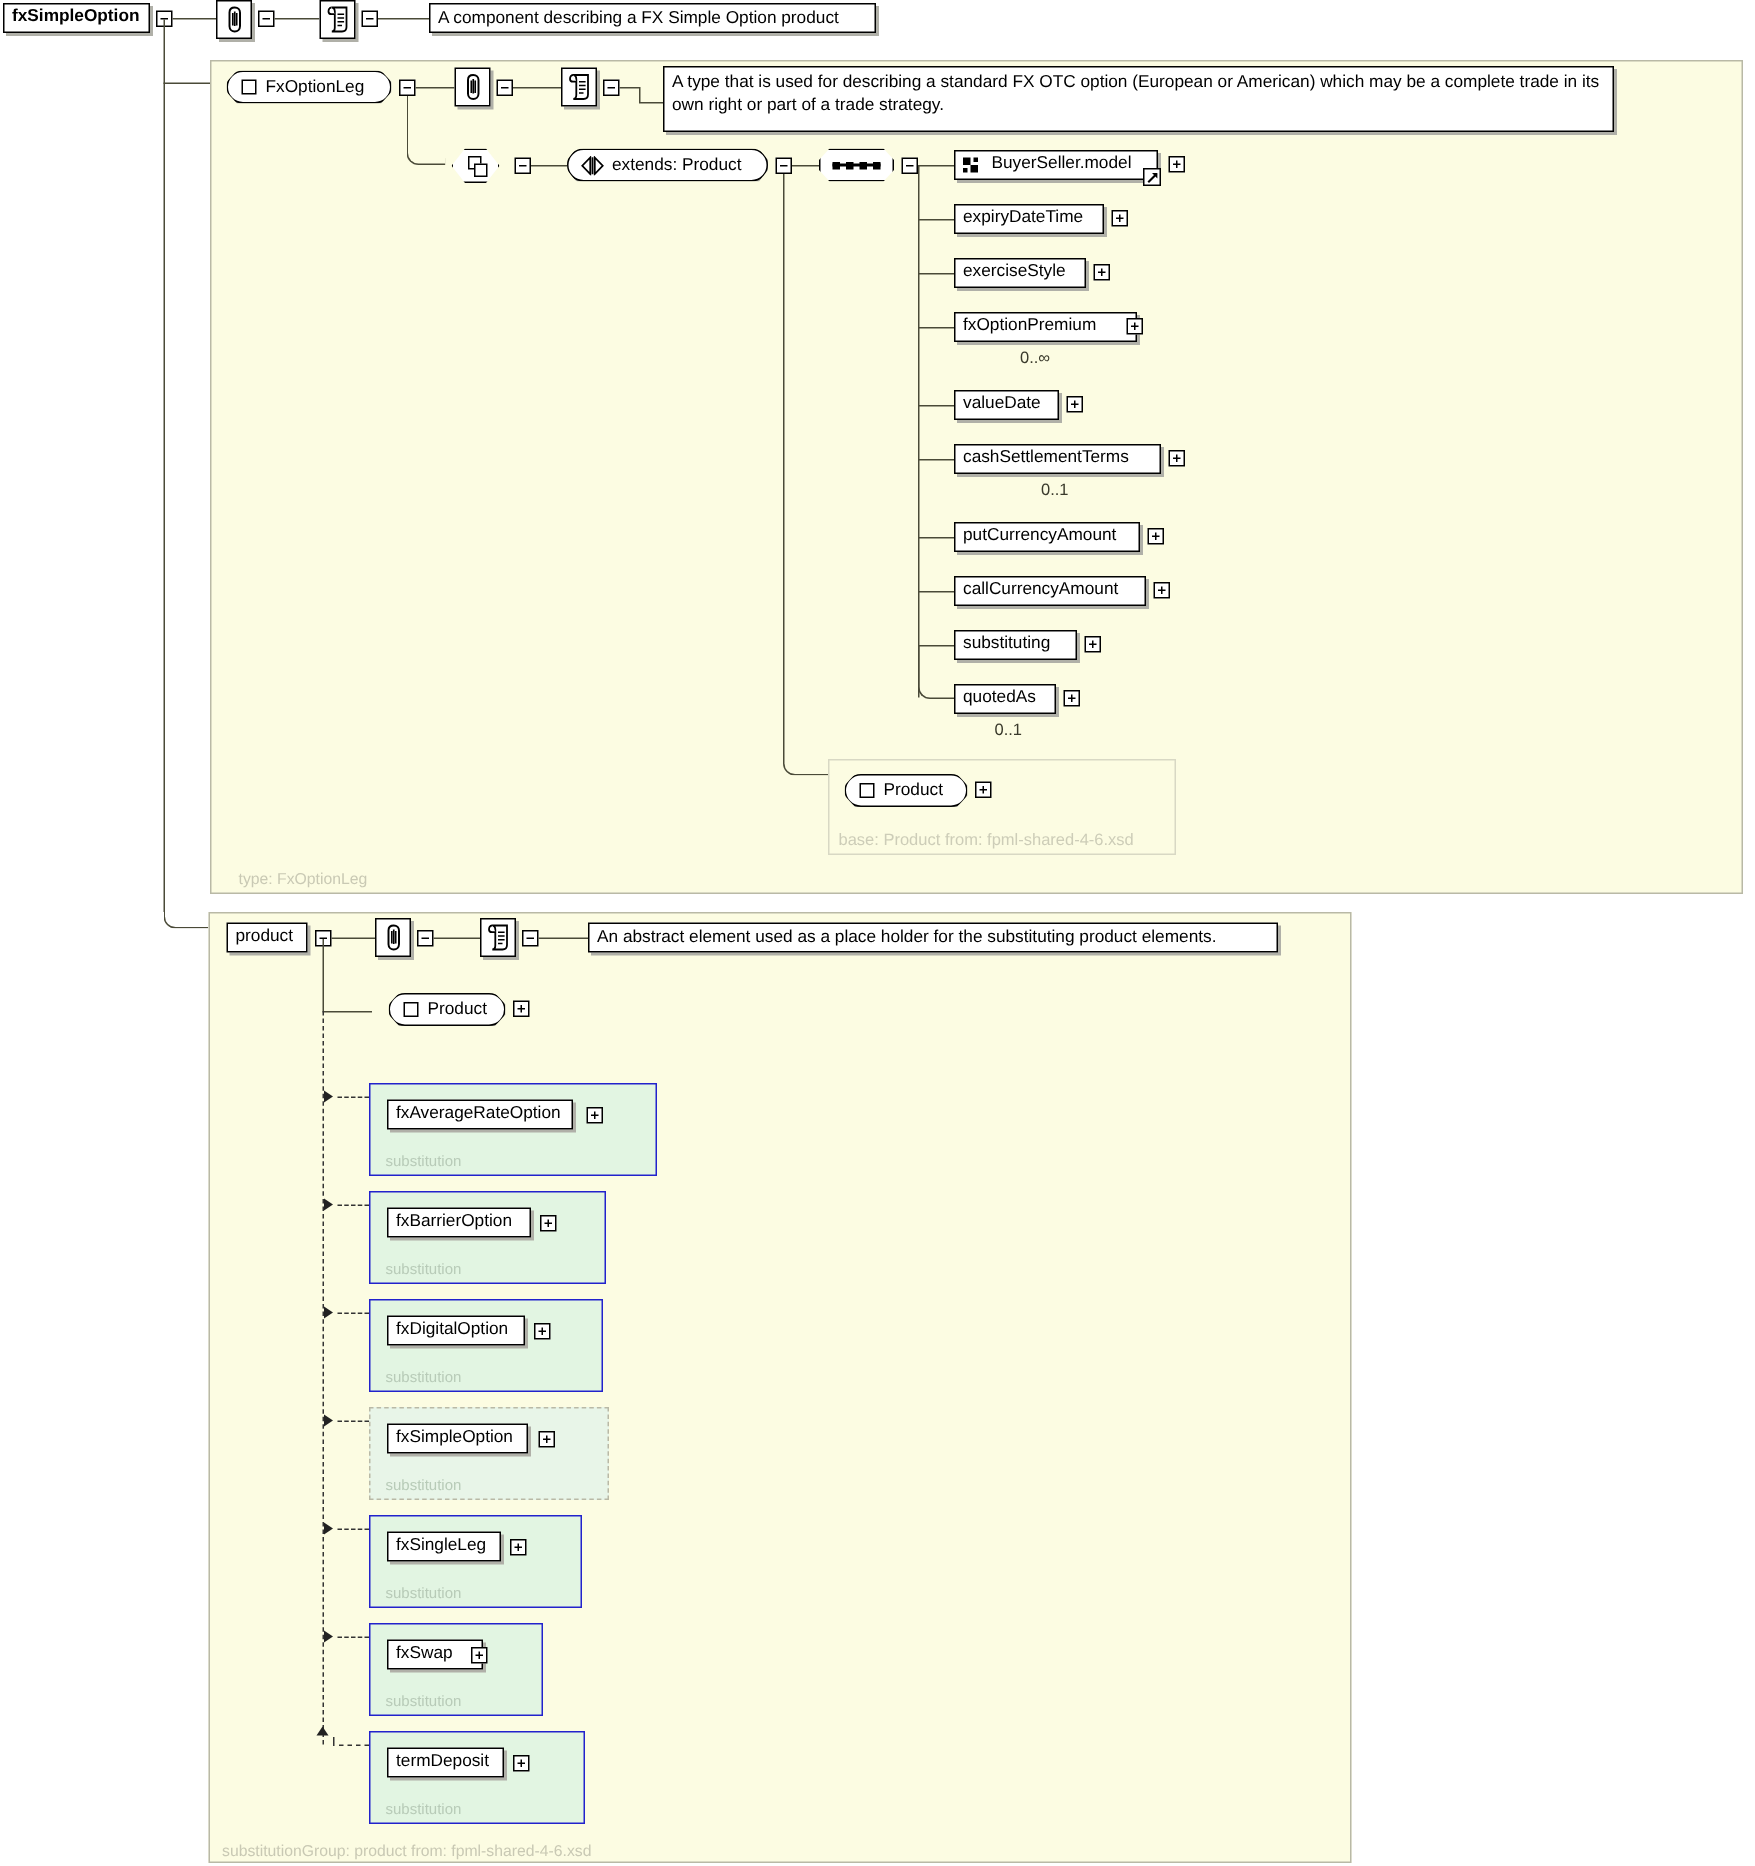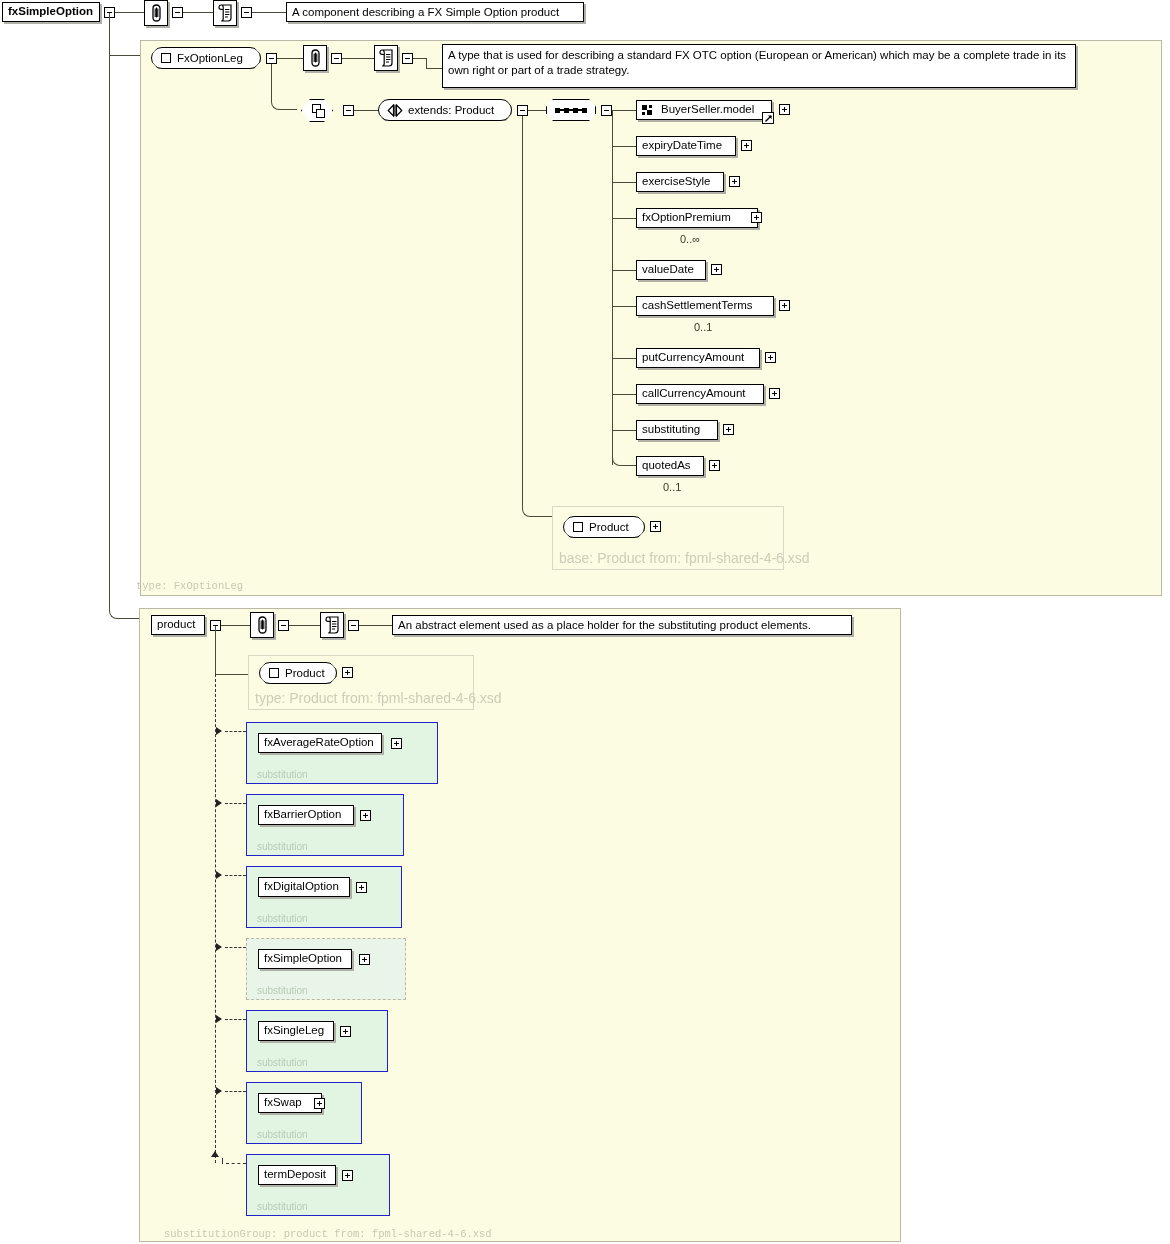--- a/index.html
+++ b/index.html
@@ -235,21 +235,21 @@
   
   .refpanel {
     position: absolute;
     border: 1px solid #d8d8c4;
     background: transparent;
     box-sizing: border-box;
   }
   .refpanel .reflabel {
     position: absolute;
     left: 6px; bottom: 3px;
-    font-size: 14px;
+    font-size: 11px;
     color: #cdcdb8;
     white-space: nowrap;
     margin-top: 24px;
   }
 
   
   .subpanel {
     position: absolute;
     background: #e2f5e2;
     border: 1.4px solid #2222cc;
@@ -318,21 +318,21 @@
 
   <div class="docbox" style="left:286px; top:2px; width:298px; height:20px; padding-top:2px;">A component describing a FX Simple Option product</div>
 
   <div class="ln v" style="left:109px; top:13px; height:595px;"></div>
 
   <div class="ln h" style="left:109px; top:55px; width:34px;"></div>
 
   <div class="elbow" style="left:109px; top:600px; width:30px; height:19px;"></div>
 
   <div class="panel" style="left:140px; top:40px; width:1022px; height:556px;"></div>
-  <div class="panel-caption" style="left:136px; top:580px;font-family:Liberation Mono, monospace;">type: FxOptionLeg</div>
+  <div class="panel-caption" style="left:159px; top:580px;">type: FxOptionLeg</div>
 
   <div class="typebox" style="left:151px; top:47px; width:110px;">
     <span class="sq"></span>
     <span>FxOptionLeg</span>
   </div>
   <div class="tog" style="left:266px; top:53px;"></div>
   <div class="ln h" style="left:277px; top:58px; width:26px;"></div>
 
   <div class="iconbox" style="left:303px; top:45px;">
     <svg width="13" height="18" viewBox="0 0 13 18">
@@ -471,21 +471,21 @@
   <div class="refpanel" style="left:552px; top:506px; width:232px; height:64px;">
     <span class="reflabel">base: Product from: fpml-shared-4-6.xsd</span>
   </div>
   <div class="typebox" style="left:563px; top:516px; width:82px;">
     <span class="sq"></span>
     <span>Product</span>
   </div>
   <div class="tog plus" style="left:650px; top:521px;"></div>
 
   <div class="panel" style="left:139px; top:608px; width:762px; height:634px;"></div>
-  <div class="panel-caption" style="left:164px; top:1228px;font-family:Liberation Mono, monospace;">substitutionGroup: product from: fpml-shared-4-6.xsd</div>
+  <div class="panel-caption" style="left:148px; top:1228px;">substitutionGroup: product from: fpml-shared-4-6.xsd</div>
 
   <div class="ebox thick" style="left:151px; top:615px; width:54px;">
     <span>product</span>
   </div>
   <div class="tog" style="left:210px; top:620px;"></div>
   <div class="ln h" style="left:221px; top:625px; width:29px;"></div>
 
   <div class="iconbox" style="left:250px; top:612px;">
     <svg width="13" height="18" viewBox="0 0 13 18">
       <path d="M6.5 1 C4.3 1 3 2.4 3 4.3 L3 13.5 C3 15.6 4.6 17 6.5 17 C8.4 17 10 15.6 10 13.5 L10 4.3 C10 2.4 8.7 1 6.5 1 Z" fill="none" stroke="#000" stroke-width="1.3"></path>
@@ -505,23 +505,20 @@
     </svg>
   </div>
   <div class="tog" style="left:348px; top:620px;"></div>
   <div class="ln h" style="left:359px; top:625px; width:33px;"></div>
 
   <div class="docbox" style="left:392px; top:615px; width:460px; height:20px; padding-top:2px;">An abstract element used as a place holder for the substituting product elements.</div>
 
   <div class="ln v" style="left:215px; top:626px; height:48px;"></div>
   <div class="ln h" style="left:215px; top:674px; width:33px;"></div>
 
-  <div class="refpanel" style="left:248px; top:655px; width:226px; height:55px;">
-    <span class="reflabel">type: Product from: fpml-shared-4-6.xsd</span>
-  </div>
   <div class="typebox" style="left:259px; top:662px; width:78px;">
     <span class="sq"></span>
     <span>Product</span>
   </div>
   <div class="tog plus" style="left:342px; top:667px;"></div>
 
   <div class="dln v" style="left:215px; top:674px; height:489px;"></div>
 
   <div class="subpanel" style="left:246px; top:722px; width:192px; height:62px;">
     <span class="sublabel">substitution</span>

